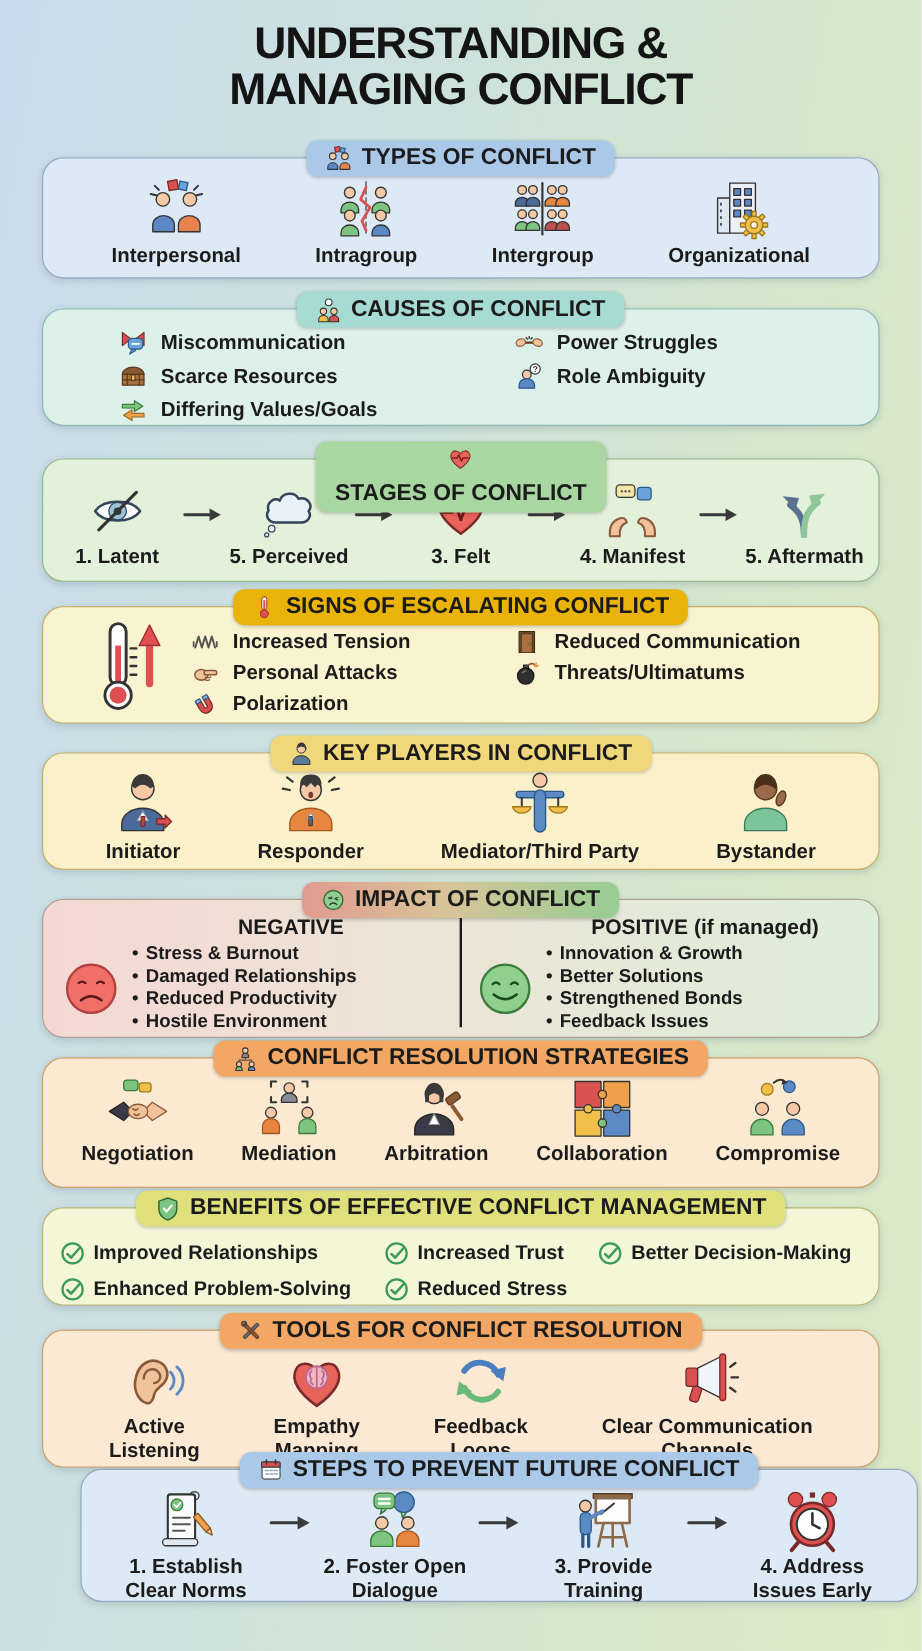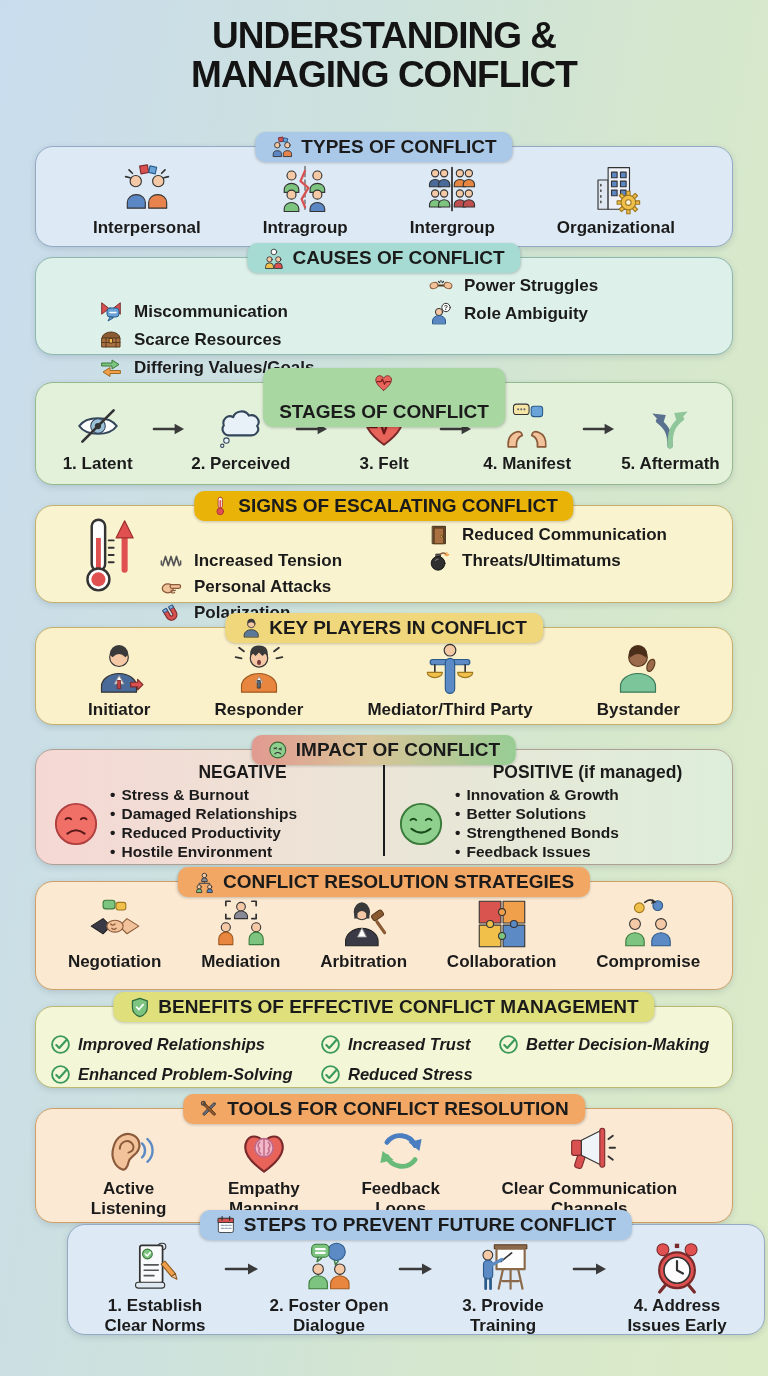--- a/index.html
+++ b/index.html
@@ -9,21 +9,21 @@
     font-family:"Liberation Sans",sans-serif; color:#1b1b1b;
   }
   .title{position:absolute;top:16px;left:0;width:100%;text-align:center;
     font-size:37px;font-weight:bold;line-height:1.06;letter-spacing:-1px;color:#141414;}
   .panel{position:absolute;left:35px;width:698px;border-radius:18px;
     box-shadow:0 2px 6px rgba(60,80,100,0.18);box-sizing:border-box;}
   .pill{position:absolute;top:-15px;left:50%;transform:translateX(-50%);
     display:flex;align-items:center;gap:8px;padding:4px 16px;border-radius:10px;
     font-size:19px;font-weight:bold;white-space:nowrap;box-shadow:0 1px 3px rgba(0,0,0,0.2);}
   
-  #p-types{top:146px;height:101px;background:#dde9f4;border:1.5px solid #93a9c4;}
+  #p-types{top:131px;height:101px;background:#dde9f4;border:1.5px solid #93a9c4;}
   #p-types .pill{background:#aac8e8;}
   #p-causes{top:257px;height:98px;background:#ddf0ea;border:1.5px solid #8cb8ae;}
   #p-causes .pill{background:#a5dbd2;}
   #p-stages{top:382px;height:103px;background:#e3f1da;border:1.5px solid #93ba8b;}
   #p-stages .pill{background:#a8d7a2;flex-direction:column;}
   #p-signs{top:505px;height:98px;background:#faf3d0;border:1.5px solid #c4b06a;}
   #p-signs .pill{background:#eab308;}
   #p-players{top:627px;height:98px;background:#faf0ca;border:1.5px solid #c4b06a;}
   #p-players .pill{background:#f1d77b;padding-left:16px;}
   #p-impact{top:749px;height:116px;background:linear-gradient(90deg,#f5d8d4 0%,#ece4d6 45%,#ddeeda 100%);border:1.5px solid #b0a094;}
@@ -35,39 +35,39 @@
   #p-tools{top:1108px;height:115px;background:#fbe9d4;border:1.5px solid #cf9f68;}
   #p-tools .pill{background:#f2a765;}
   #p-steps{top:1224px;height:111px;background:#dde9f4;border:1.5px solid #93a9c4;margin-left:32px;}
   #p-steps .pill{background:#aac8e8;}
   
   .icon-row{display:flex;justify-content:space-around;align-items:flex-start;padding:15px 26px 0;}
   .icon-item{display:flex;flex-direction:column;align-items:center;gap:2px;}
   .lbl{font-size:17px;font-weight:bold;white-space:nowrap;text-align:center;line-height:1.15;}
   .two-cols{display:flex;padding:16px 20px 0 62px;}
   .col{display:flex;flex-direction:column;gap:4px;}
-  .col.left3{width:330px;margin-top:26px;}
+  .col.left3{width:330px;}
   .li-row{display:flex;align-items:center;gap:10px;font-size:17px;font-weight:bold;white-space:nowrap;}
   .flow-row{display:flex;justify-content:center;align-items:flex-start;padding:18px 6px 0;}
   .flow-item{display:flex;flex-direction:column;align-items:center;gap:3px;}
   .stage-w{width:112px;}
   .step-w{width:140px;}
   .flow-arrow{margin-top:21px;flex:0 0 auto;}
   .signs-wrap{display:flex;padding:10px 16px 0 48px;gap:22px;align-items:flex-start;}
   .signs-cols{display:flex;flex:1;padding-top:8px;}
   .signs-cols .left3{width:268px;}
   .impact-wrap{display:flex;padding:12px 12px 0;align-items:stretch;}
   .impact-half{flex:1;display:grid;grid-template-columns:56px 1fr;grid-template-rows:auto 1fr;column-gap:6px;}
   .impact-title{grid-column:2;text-align:center;font-size:17.5px;font-weight:bold;margin-bottom:3px;}
   .impact-face{grid-column:1;grid-row:2;align-self:center;justify-self:center;}
   .impact-list{grid-column:2;grid-row:2;list-style:none;margin:0;padding:0;
     font-size:15.5px;font-weight:bold;line-height:1.22;}
   .impact-list li::before{content:"•";margin-right:6px;}
   .impact-divider{width:2px;background:#1b1b1b;margin:2px 8px 6px;}
-  .benefits-rows{padding:27px 0 0 14px;font-style:italic;}
+  .benefits-rows{padding:27px 0 0 14px;}
   .benefit-row{display:flex;align-items:center;}
   .benefit-row + .benefit-row{margin-top:9px;}
   .benefit-item{display:flex;align-items:center;gap:7px;font-size:16.5px;font-weight:bold;white-space:nowrap;}
   .bw1{width:270px;} .bw2{width:178px;}
   .ic *{stroke-linecap:round;stroke-linejoin:round;}
   svg{display:block;overflow:visible;}
 </style>
 </head>
 <body>
 
@@ -253,21 +253,21 @@
       <svg class="ic flow-arrow" width="32" height="14" viewBox="0 0 34 14">
         <path d="M1 7 H23" stroke="#3a3a3a" stroke-width="2.6"></path>
           <polygon points="23,1.5 33,7 23,12.5" fill="#3a3a3a"></polygon>
       </svg>
       <div class="flow-item stage-w">
         <svg class="ic" width="50" height="50" viewBox="0 0 48 48">
           <path d="M13 33 C7.5 33 4.5 27.5 7.5 23.5 C5.5 17.5 11.5 12.5 16.5 15.5 C18.5 9 28.5 8 31.5 14 C38.5 12 43.5 19 39.5 24 C42.5 28 38.5 33.5 33 33 Z" fill="#e9f1f8" stroke="#33455a" stroke-width="2"></path>
           <circle cx="10" cy="38" r="2.6" fill="#e9f1f8" stroke="#33455a"></circle>
           <circle cx="6" cy="43" r="1.6" fill="#e9f1f8" stroke="#33455a"></circle>
         </svg>
-        <div class="lbl">2. Perceived</div>
+        <div class="lbl">5. Perceived</div>
       </div>
       <svg class="ic flow-arrow" width="32" height="14" viewBox="0 0 34 14">
         <path d="M1 7 H23" stroke="#3a3a3a" stroke-width="2.6"></path>
           <polygon points="23,1.5 33,7 23,12.5" fill="#3a3a3a"></polygon>
       </svg>
       <div class="flow-item stage-w">
         <svg class="ic" width="50" height="50" viewBox="0 0 48 48">
           <path d="M37 7 l4 -4 M41 12 l5 -3" stroke="#333" stroke-width="1.8"></path>
           <path d="M24 42 C10 32 4 22 8 14 C11 8 19 8 24 15 C29 8 37 8 40 14 C44 22 38 32 24 42 Z" fill="#e8645a" stroke="#7a2a2a" stroke-width="2"></path>
           <polyline points="10,25 17,25 20,19 24,31 27,23 38,23" fill="none" stroke="#6a1a1a" stroke-width="2.2"></polyline>

